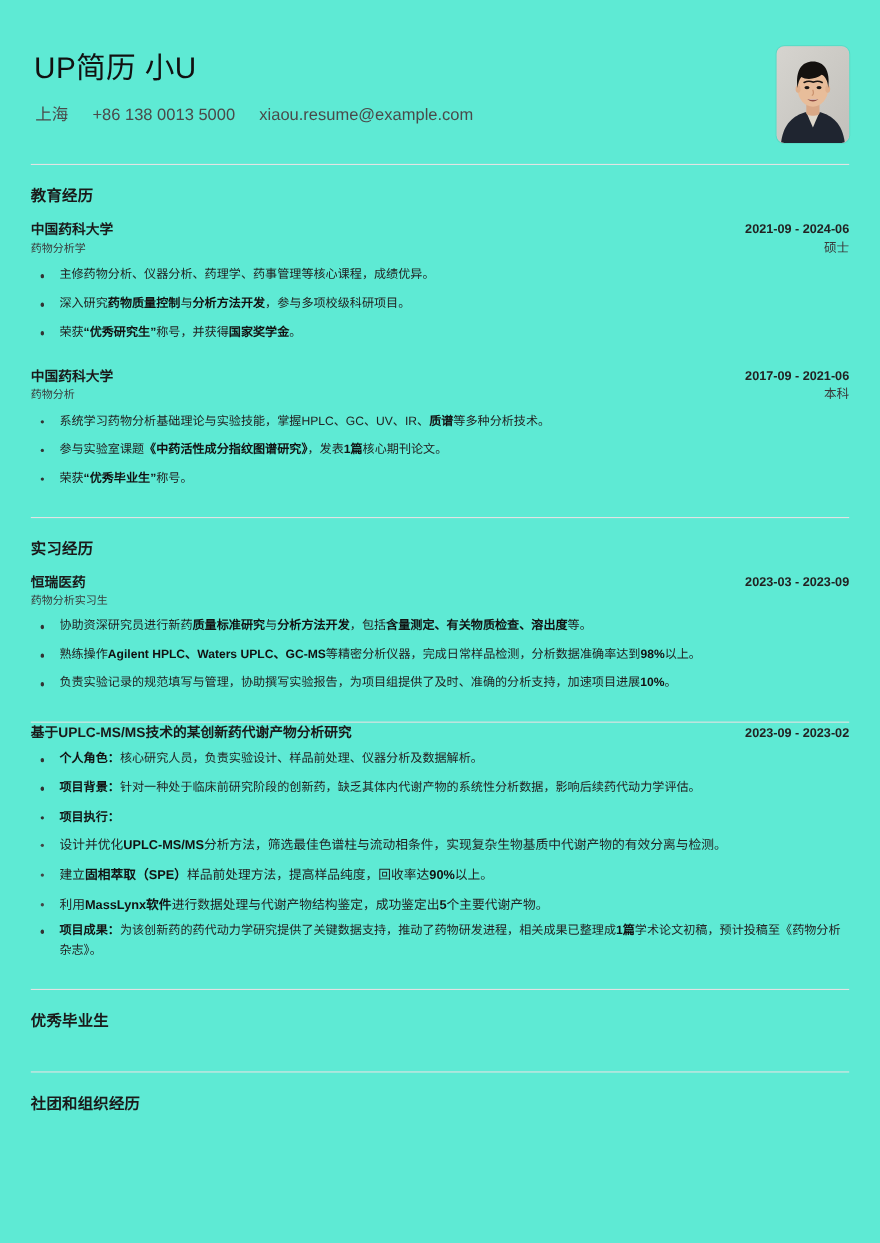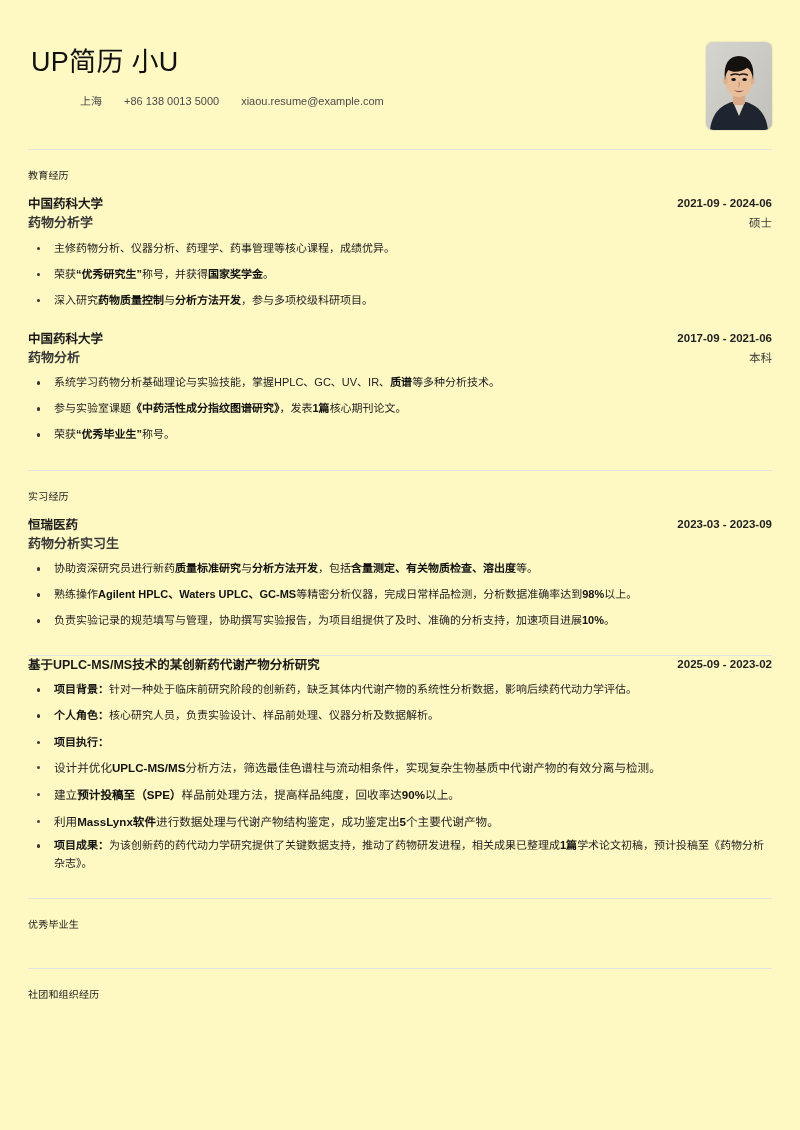--- a/index.html
+++ b/index.html
@@ -16,21 +16,21 @@
     -webkit-font-smoothing: antialiased;
     overflow: hidden;
   }
 
   .page {
     width: 800px;
     height: 1130px;
     box-sizing: border-box;
     padding: 0 28px;
     position: relative;
-    background: #fef9c3;
+    background: #5eead4;
   }
 
   
   .header {
     display: flex;
     align-items: flex-start;
     justify-content: space-between;
     padding-top: 42px;
     padding-bottom: 0;
   }
@@ -40,25 +40,24 @@
     font-weight: 400;
     letter-spacing: 0.3px;
     color: #111111;
     line-height: 1.25;
     margin: 0 0 14px 0;
     padding-left: 3px;
   }
   .contact-row {
     display: flex;
     gap: 22px;
-    font-size: 11px;
+    font-size: 15px;
     color: #4a4a4a;
     padding-left: 4px;
     line-height: 1.4;
-    margin-left: 48px;
   }
   .contact-item { white-space: nowrap; }
 
   
   .avatar {
     width: 66px;
     height: 88px;
     border-radius: 7px;
     overflow: hidden;
     flex: 0 0 auto;
@@ -69,33 +68,33 @@
   .avatar svg { display: block; width: 100%; height: 100%; }
 
   
   .divider {
     height: 1px;
     background: #e3e3e3;
     margin: 0;
   }
   .section { padding-top: 0; }
   .section-title {
-    font-size: 10px;
-    font-weight: 400;
+    font-size: 14px;
+    font-weight: 700;
     color: #1a1a1a;
     margin: 17px 0 13px 0;
     letter-spacing: 0.2px;
   }
 
   
   .entry { margin-bottom: 2px; }
   .entry-head {
     display: flex;
     justify-content: space-between;
-    align-items: flex-start;
+    align-items: flex-end;
     line-height: 1.45;
   }
   .entry-org {
     font-size: 12.5px;
     font-weight: 700;
     color: #1a1a1a;
   }
   .entry-date {
     font-size: 11.5px;
     font-weight: 700;
@@ -104,23 +103,23 @@
     text-align: right;
   }
   .entry-sub {
     display: flex;
     justify-content: space-between;
     align-items: baseline;
     line-height: 1.5;
     margin-top: 0px;
   }
   .entry-role {
-    font-size: 13px;
+    font-size: 10px;
     color: #3a3a3a;
-    font-weight: 700;
+    font-weight: 400;
   }
   .entry-degree {
     font-size: 11.5px;
     color: #3a3a3a;
     white-space: nowrap;
     text-align: left;
   }
 
   
   ul.bullets {
@@ -256,22 +255,22 @@
       <div class="entry-head">
         <span class="entry-org">中国药科大学</span>
         <span class="entry-date">2021-09 - 2024-06</span>
       </div>
       <div class="entry-sub">
         <span class="entry-role">药物分析学</span>
         <span class="entry-degree">硕士</span>
       </div>
       <ul class="bullets">
           <li>主修药物分析、仪器分析、药理学、药事管理等核心课程，成绩优异。</li>
+          <li>深入研究<b>药物质量控制</b>与<b>分析方法开发</b>，参与多项校级科研项目。</li>
           <li>荣获<b>“优秀研究生”</b>称号，并获得<b>国家奖学金</b>。</li>
-          <li>深入研究<b>药物质量控制</b>与<b>分析方法开发</b>，参与多项校级科研项目。</li>
         </ul>
     </div>
 
     <div class="block-gap-md"></div>
 
     <div class="entry">
       <div class="entry-head">
         <span class="entry-org">中国药科大学</span>
         <span class="entry-date">2017-09 - 2021-06</span>
       </div>
@@ -311,30 +310,30 @@
   </div>
 
   <div class="block-gap-lg"></div>
   <div class="divider"></div>
 
   <div class="section">
 
     <div class="entry">
       <div class="entry-head">
         <span class="entry-org">基于UPLC-MS/MS技术的某创新药代谢产物分析研究</span>
-        <span class="entry-date">2025-09 - 2023-02</span>
-      </div>
-      <ul class="bullets">
+        <span class="entry-date">2023-09 - 2023-02</span>
+      </div>
+      <ul class="bullets">
+          <li><b>个人角色：</b>核心研究人员，负责实验设计、样品前处理、仪器分析及数据解析。</li>
           <li><b>项目背景：</b>针对一种处于临床前研究阶段的创新药，缺乏其体内代谢产物的系统性分析数据，影响后续药代动力学评估。</li>
-          <li><b>个人角色：</b>核心研究人员，负责实验设计、样品前处理、仪器分析及数据解析。</li>
           <li class="exec-item"><b>项目执行：</b></li>
         </ul>
       <ul class="sub-bullets">
           <li>设计并优化<b>UPLC-MS/MS</b>分析方法，筛选最佳色谱柱与流动相条件，实现复杂生物基质中代谢产物的有效分离与检测。</li>
-          <li>建立<b>预计投稿至（SPE）</b>样品前处理方法，提高样品纯度，回收率达<b>90%</b>以上。</li>
+          <li>建立<b>固相萃取（SPE）</b>样品前处理方法，提高样品纯度，回收率达<b>90%</b>以上。</li>
           <li>利用<b>MassLynx软件</b>进行数据处理与代谢产物结构鉴定，成功鉴定出<b>5</b>个主要代谢产物。</li>
         </ul>
       <ul class="bullets">
           <li><b>项目成果：</b>为该创新药的药代动力学研究提供了关键数据支持，推动了药物研发进程，相关成果已整理成<b>1篇</b>学术论文初稿，预计投稿至《药物分析杂志》。</li>
         </ul>
     </div>
   </div>
 
   <div class="block-gap-lg"></div>
   <div class="divider"></div>

